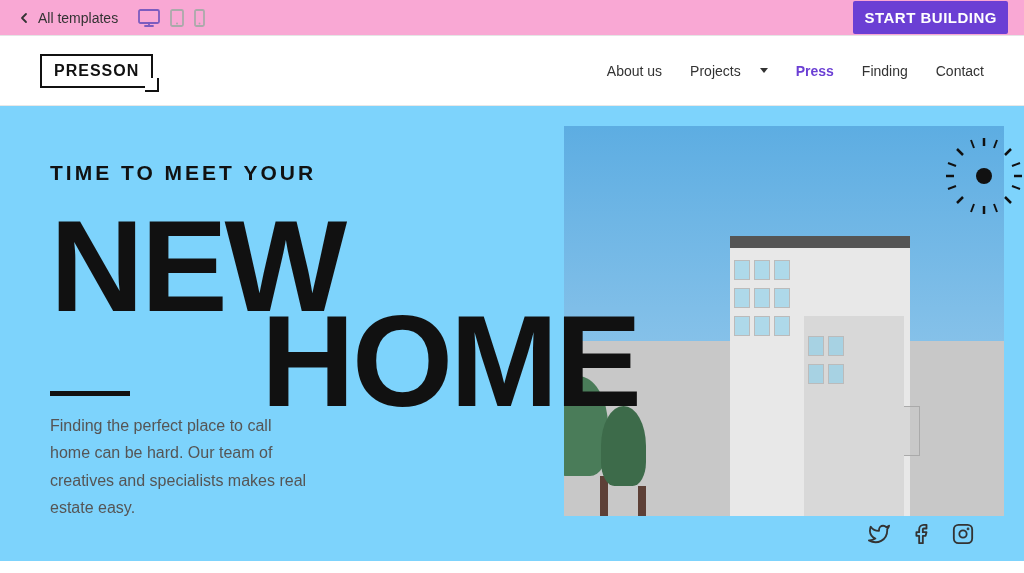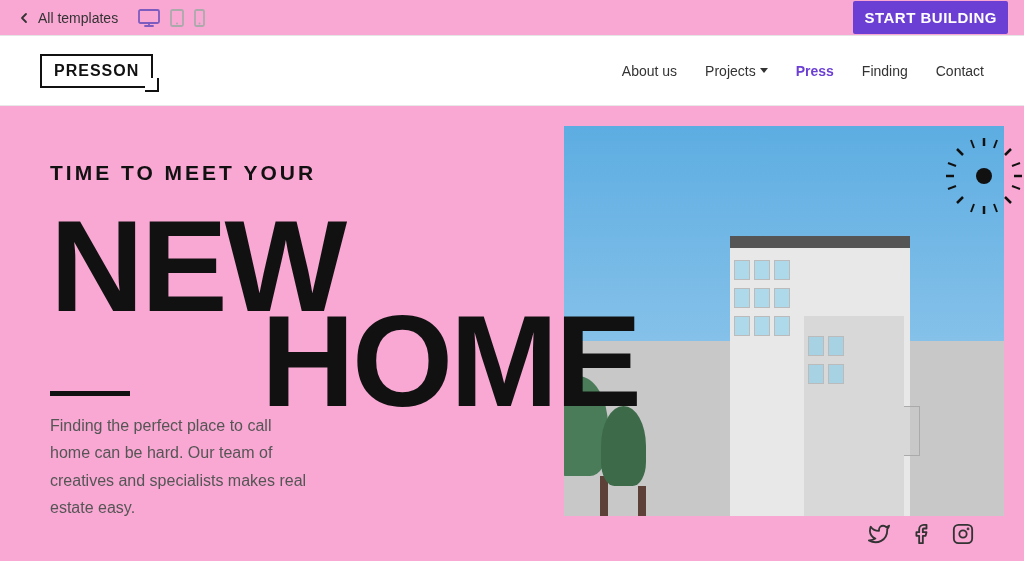--- a/index.html
+++ b/index.html
@@ -84,34 +84,34 @@
     }
     #site-nav-links {
       margin-left: auto;
       display: flex;
       align-items: center;
       gap: 28px;
       list-style: none;
     }
     #site-nav-links li { font-size: 14px; color: #333; cursor: pointer; }
     #site-nav-links li.active { color: #6b3fd4; font-weight: bold; text-align: center; }
-    #projects-dropdown { display: flex; align-items: center; gap: 4px; }
+    #projects-dropdown { display: flex; align-items: center; gap: 19px; }
     .dropdown-arrow {
       width: 0; height: 0;
       border-left: 4px solid transparent;
       border-right: 4px solid transparent;
       border-top: 5px solid #333;
       display: inline-block;
     }
 
     
     #hero {
       position: absolute;
       top: 70px; left: 0; right: 0; bottom: 0;
-      background: #f9a8d4;
+      background: #7dd3fc;
       display: flex;
       align-items: stretch;
     }
 
     
     #hero-image-container {
       position: absolute;
       right: 20px;
       top: 20px;
       width: 440px;

